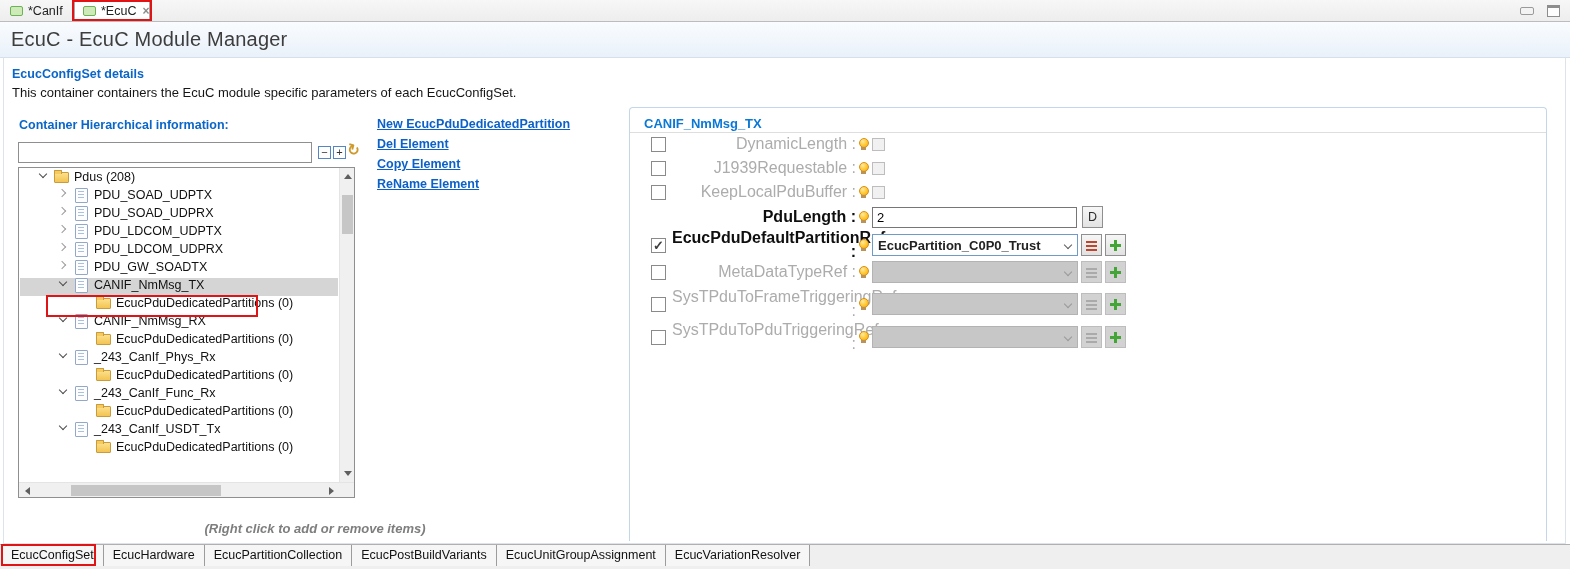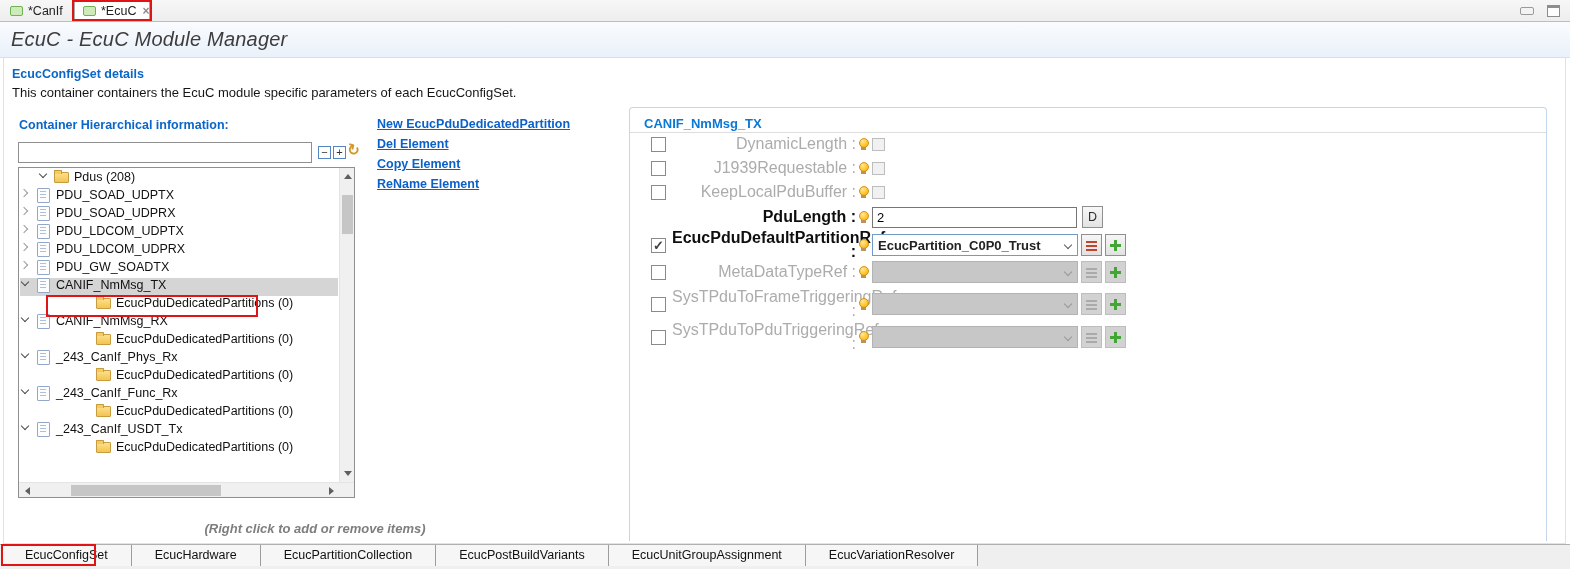--- a/index.html
+++ b/index.html
@@ -18,21 +18,21 @@
   .etab.t2 { left:74px; width:76px; background:#fff; border:1px solid #a8a8a8; border-bottom:none; }
   .tab-icon { width:13px; height:10px; flex:none; background:#cdeab8; border:1px solid #6db254; border-radius:2px; }
   .close-x { color:#8b8b8b; font-size:12px; font-weight:bold; line-height:10px; margin-left:1px; }
   .winctl { position:absolute; right:10px; top:5px; display:flex; gap:13px; }
   .ic-min { width:14px; height:8px; border:1px solid #9a9a9a; border-radius:2px; background:#f3f3f3; margin-top:2px; }
   .ic-max { width:13px; height:12px; border:1px solid #8d8d8d; border-top:3px solid #8d8d8d; background:#fdfdfd; }
 
   
   .header { position:absolute; left:0; top:22px; width:100%; height:36px;
     background:linear-gradient(#fafcfe,#e9f1fa); border-bottom:1px solid #d6e0ea; }
-  .header h1 { font-size:20px; font-weight:400; color:#3d3d3d; line-height:35px; padding-left:11px; letter-spacing:.2px;font-style:italic; }
+  .header h1 { font-size:20px; font-weight:400; color:#3d3d3d; line-height:35px; padding-left:11px; letter-spacing:.2px; }
 
   .body-frame { position:absolute; left:3px; top:58px; right:4px; bottom:25px;
     border:1px solid #dde3ea; border-top:none; background:#fff; }
 
   .sec-head { position:absolute; left:12px; top:67px; color:#0a66c8; font-weight:bold; font-size:12.5px; }
   .sec-desc { position:absolute; left:12px; top:85px; font-size:13px; color:#161616; }
 
   
   .tree-head { position:absolute; left:19px; top:118px; color:#0a66c8; font-weight:bold; font-size:12.5px; }
   .search-input { position:absolute; left:18px; top:142px; width:294px; height:21px;
@@ -41,21 +41,21 @@
     font-size:11px; line-height:11px; text-align:center; color:#333; cursor:default; }
   .mb-collapse { left:318px; } .mb-expand { left:333px; }
   .gold-refresh { position:absolute; left:347px; top:141px; font-size:15px; font-weight:bold; color:#cf9a2d;
     transform:rotate(15deg); cursor:default; }
 
   .treebox { position:absolute; left:18px; top:167px; width:337px; height:331px;
     border:1px solid #8f8f8f; background:#fff; }
   .tree-rows { position:absolute; left:1px; top:2px; right:16px; }
   .trow { display:flex; align-items:flex-start; height:18px; white-space:nowrap; }
   .trow.sel { background:#d5d5d5; }
-  .lvl1 { padding-left:18px; } .lvl2 { } .lvl3 { padding-left:60px; }
+  .lvl1 { padding-left:18px; } .lvl2 { padding-left:38px; } .lvl3 { padding-left:60px; }
   .chev { width:10px; height:10px; margin-right:6px; flex:none; position:relative; }
   .chev.open::before { content:""; position:absolute; left:2px; top:1px; width:5px; height:5px;
     border-right:1.6px solid #4c4c4c; border-bottom:1.6px solid #4c4c4c; transform:rotate(45deg); }
   .chev.closed::before { content:""; position:absolute; left:1px; top:2px; width:5px; height:5px;
     border-right:1.6px solid #9c9c9c; border-bottom:1.6px solid #9c9c9c; transform:rotate(-45deg); }
   .ico { width:15px; height:13px; margin-right:5px; flex:none; position:relative; }
   .ico.folder::before { content:""; position:absolute; left:0; top:2px; width:13px; height:9px;
     background:linear-gradient(#fce08c,#f3c452); border:1px solid #c89b3c; border-radius:1px; }
   .ico.folder::after { content:""; position:absolute; left:0; top:0; width:6px; height:3px;
     background:#f5ca5e; border:1px solid #c89b3c; border-bottom:none; border-radius:1px 1px 0 0; }
@@ -118,21 +118,21 @@
   .list-glyph { position:absolute; left:4px; top:6px; width:11px; height:2px; background:#c0452e;
     box-shadow:0 4px 0 #c0452e, 0 8px 0 #c0452e; }
   .sq-btn.off .list-glyph { background:#aaa; box-shadow:0 4px 0 #aaa, 0 8px 0 #aaa; }
   .plus-glyph::before { content:""; position:absolute; left:4px; top:9px; width:11px; height:3px; background:#43a536; }
   .plus-glyph::after { content:""; position:absolute; left:8px; top:5px; width:3px; height:11px; background:#43a536; }
   .lbl2 { display:block; }
 
   
   .bbar { position:absolute; left:0; top:544px; width:100%; height:25px;
     background:#efefef; border-top:1px solid #b0b0b0; display:flex; padding-left:1px; }
-  .btab { height:21px; line-height:21px; padding:0 23px; font-size:12.5px; color:#111;
+  .btab { height:21px; line-height:21px; padding:0 9px; font-size:12.5px; color:#111;
     background:#f6f6f6; border-right:1px solid #9c9c9c; cursor:default; }
   .btab:first-child { border-left:1px solid #9c9c9c; }
 
   
   .annot { position:absolute; border:2px solid #e01414; z-index:60; pointer-events:none; }
   .a1 { left:72px; top:0px; width:80px; height:21px; }
   .a2 { left:46px; top:295px; width:212px; height:22px; }
   .a3 { left:1px; top:544px; width:95px; height:22px; }
 </style>
 </head>

